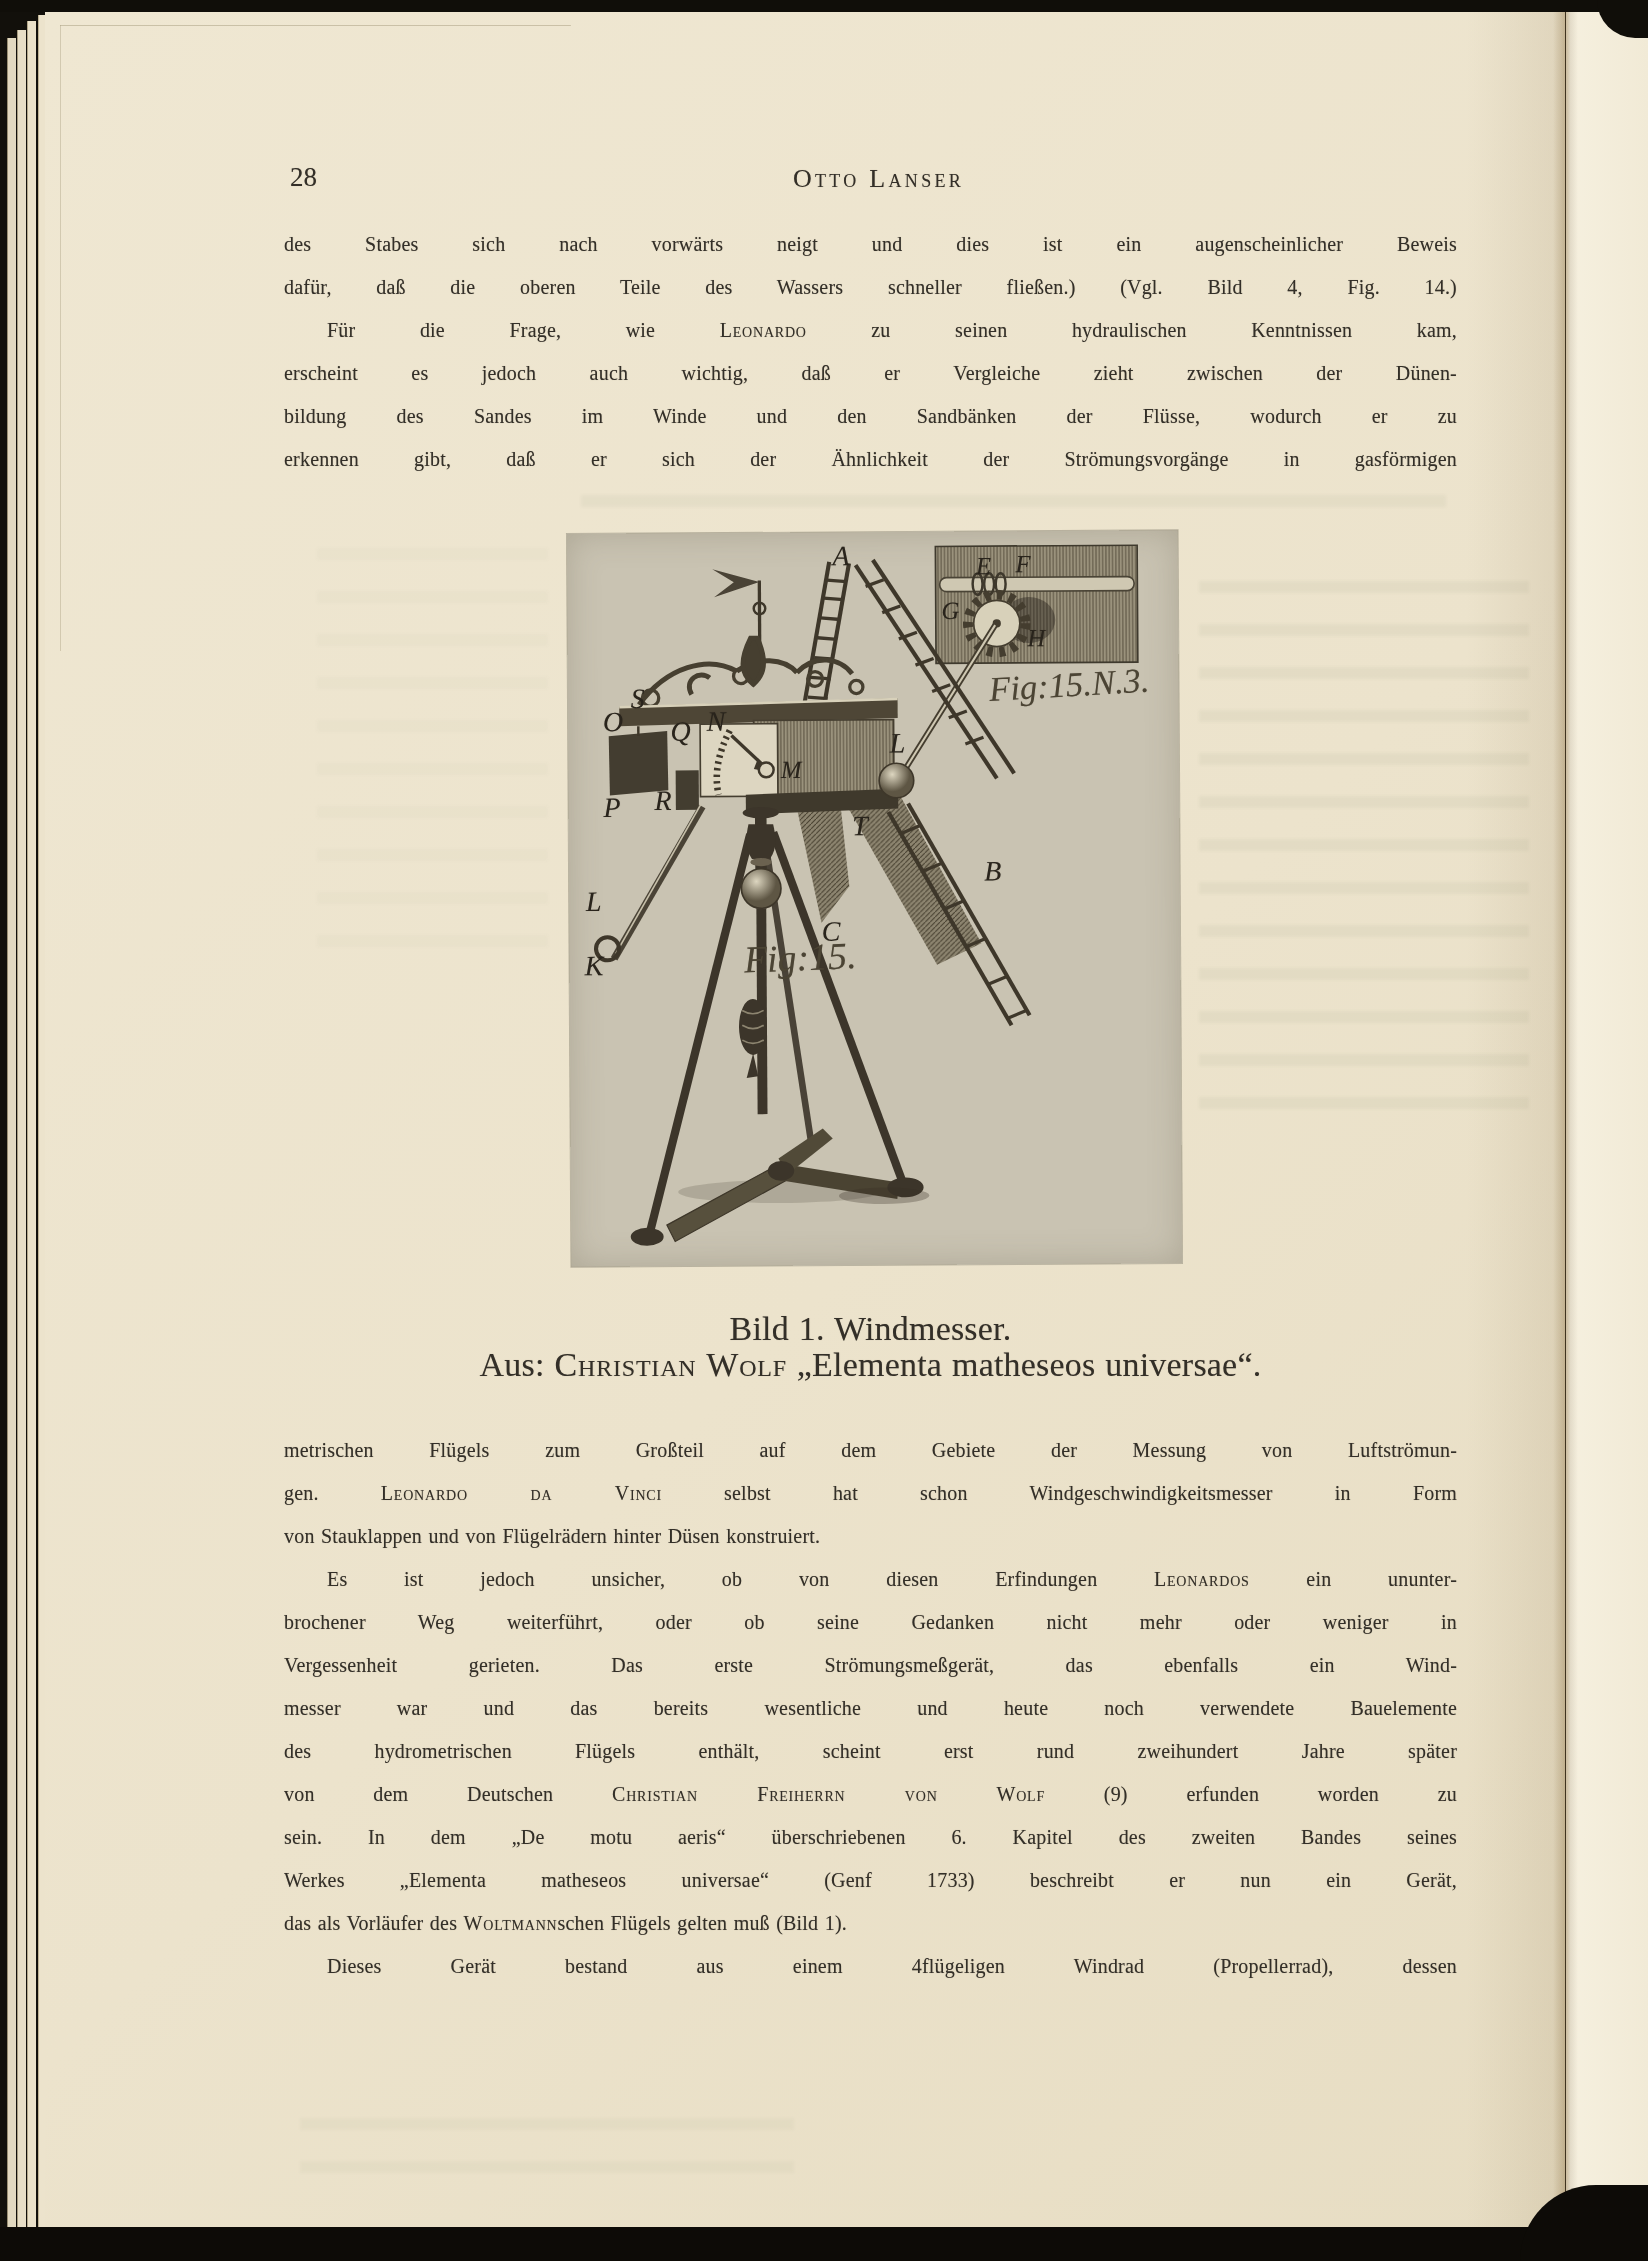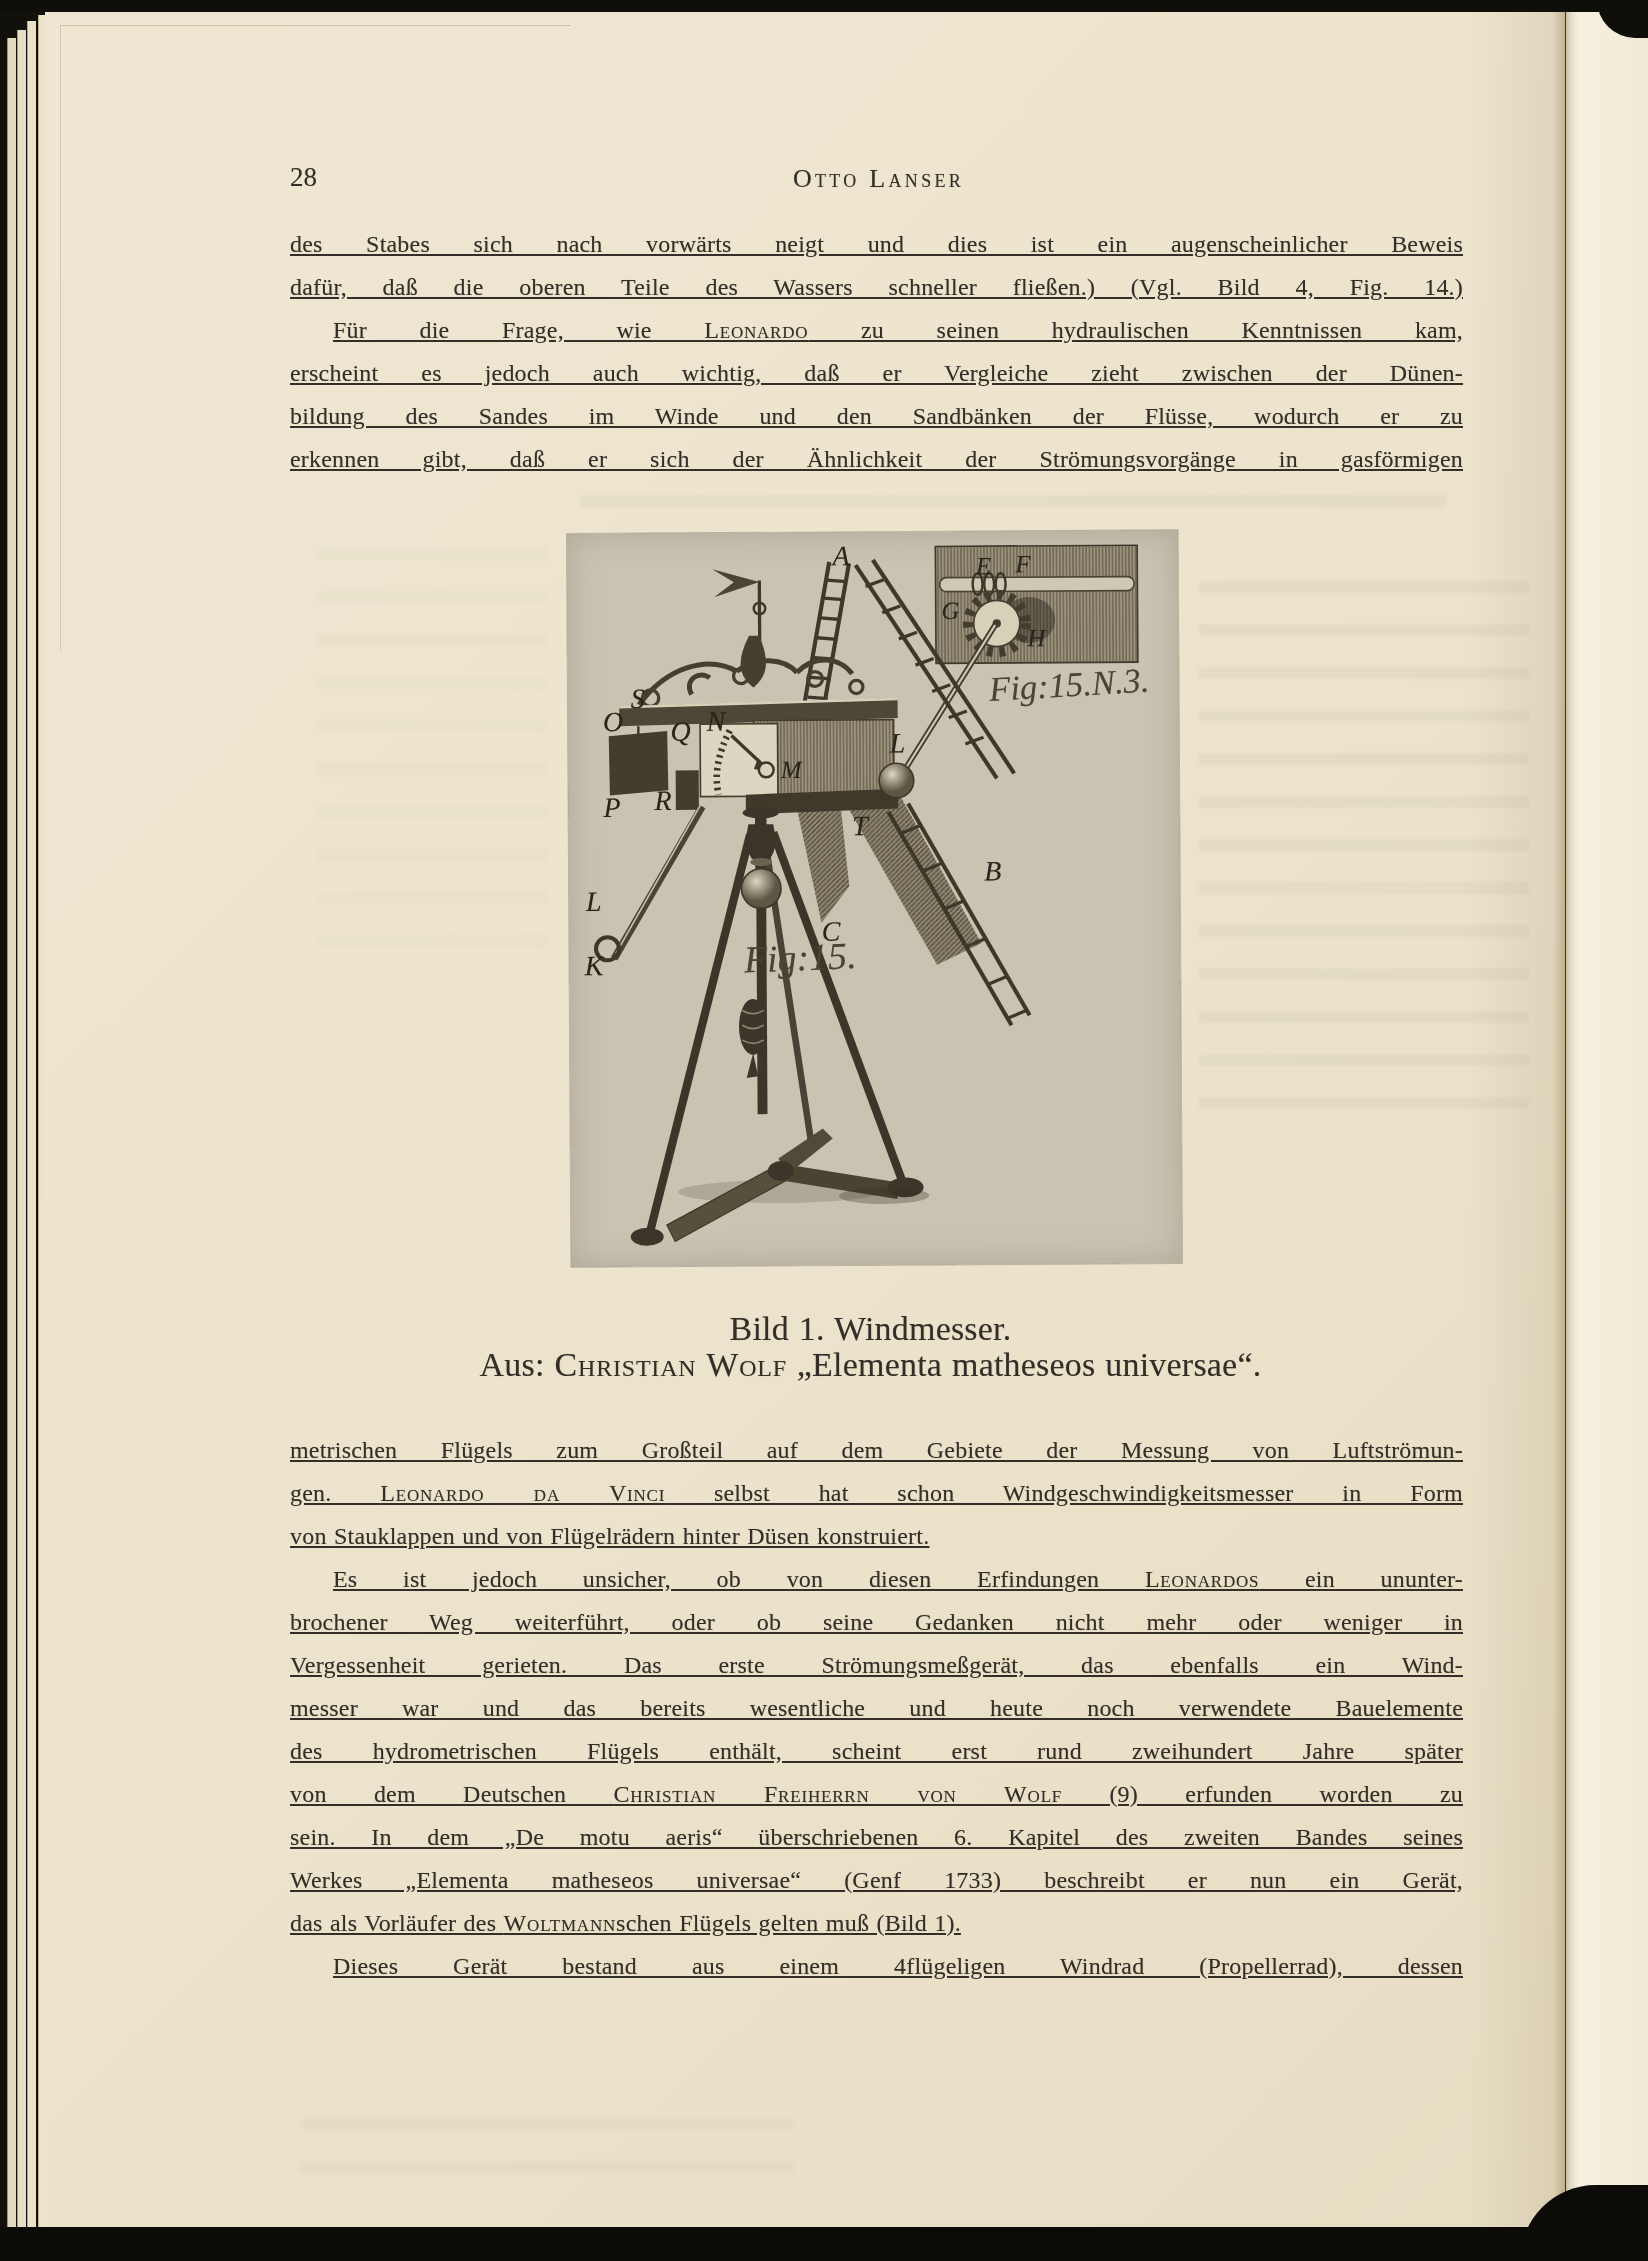--- a/index.html
+++ b/index.html
@@ -38,21 +38,21 @@
         background:linear-gradient(to right,#f6f0df,#f1ead6);}
   .fold{position:absolute;left:1553px;top:11.5px;width:25px;height:2205px;
         background:linear-gradient(to right,rgba(0,0,0,0),rgba(140,112,64,.38) 55%,rgba(90,70,40,.12) 70%,rgba(0,0,0,0));}
 
   
   .ink{color:#332f28;text-shadow:0 0 0.8px rgba(60,52,40,.35);}
   .pagenum{position:absolute;left:239px;top:150px;font-size:27px;margin-left:6px;}
   .running{position:absolute;left:247px;top:152px;width:1173px;text-align:center;
            font-variant:small-caps;letter-spacing:3.3px;font-size:26px;}
 
-  .textblock{position:absolute;left:245px;width:1173px;font-size:24px;text-decoration:underline;}
+  .textblock{position:absolute;left:239px;width:1173px;font-size:20px;}
   .tb-top{top:211px;}
   .tb-bottom{top:1417px;}
   .line{height:43px;line-height:43px;letter-spacing:0.2px;word-spacing:1.2px;}
   .line.j{text-align:justify;text-align-last:justify;}
   .line.in{text-indent:43px;}
   .sc{font-variant:small-caps;letter-spacing:0.8px;}
 
   .caption{position:absolute;left:239px;top:1299px;width:1173px;font-size:34px;}
   .caption .line{height:36px;line-height:36px;text-align:center;}
 

